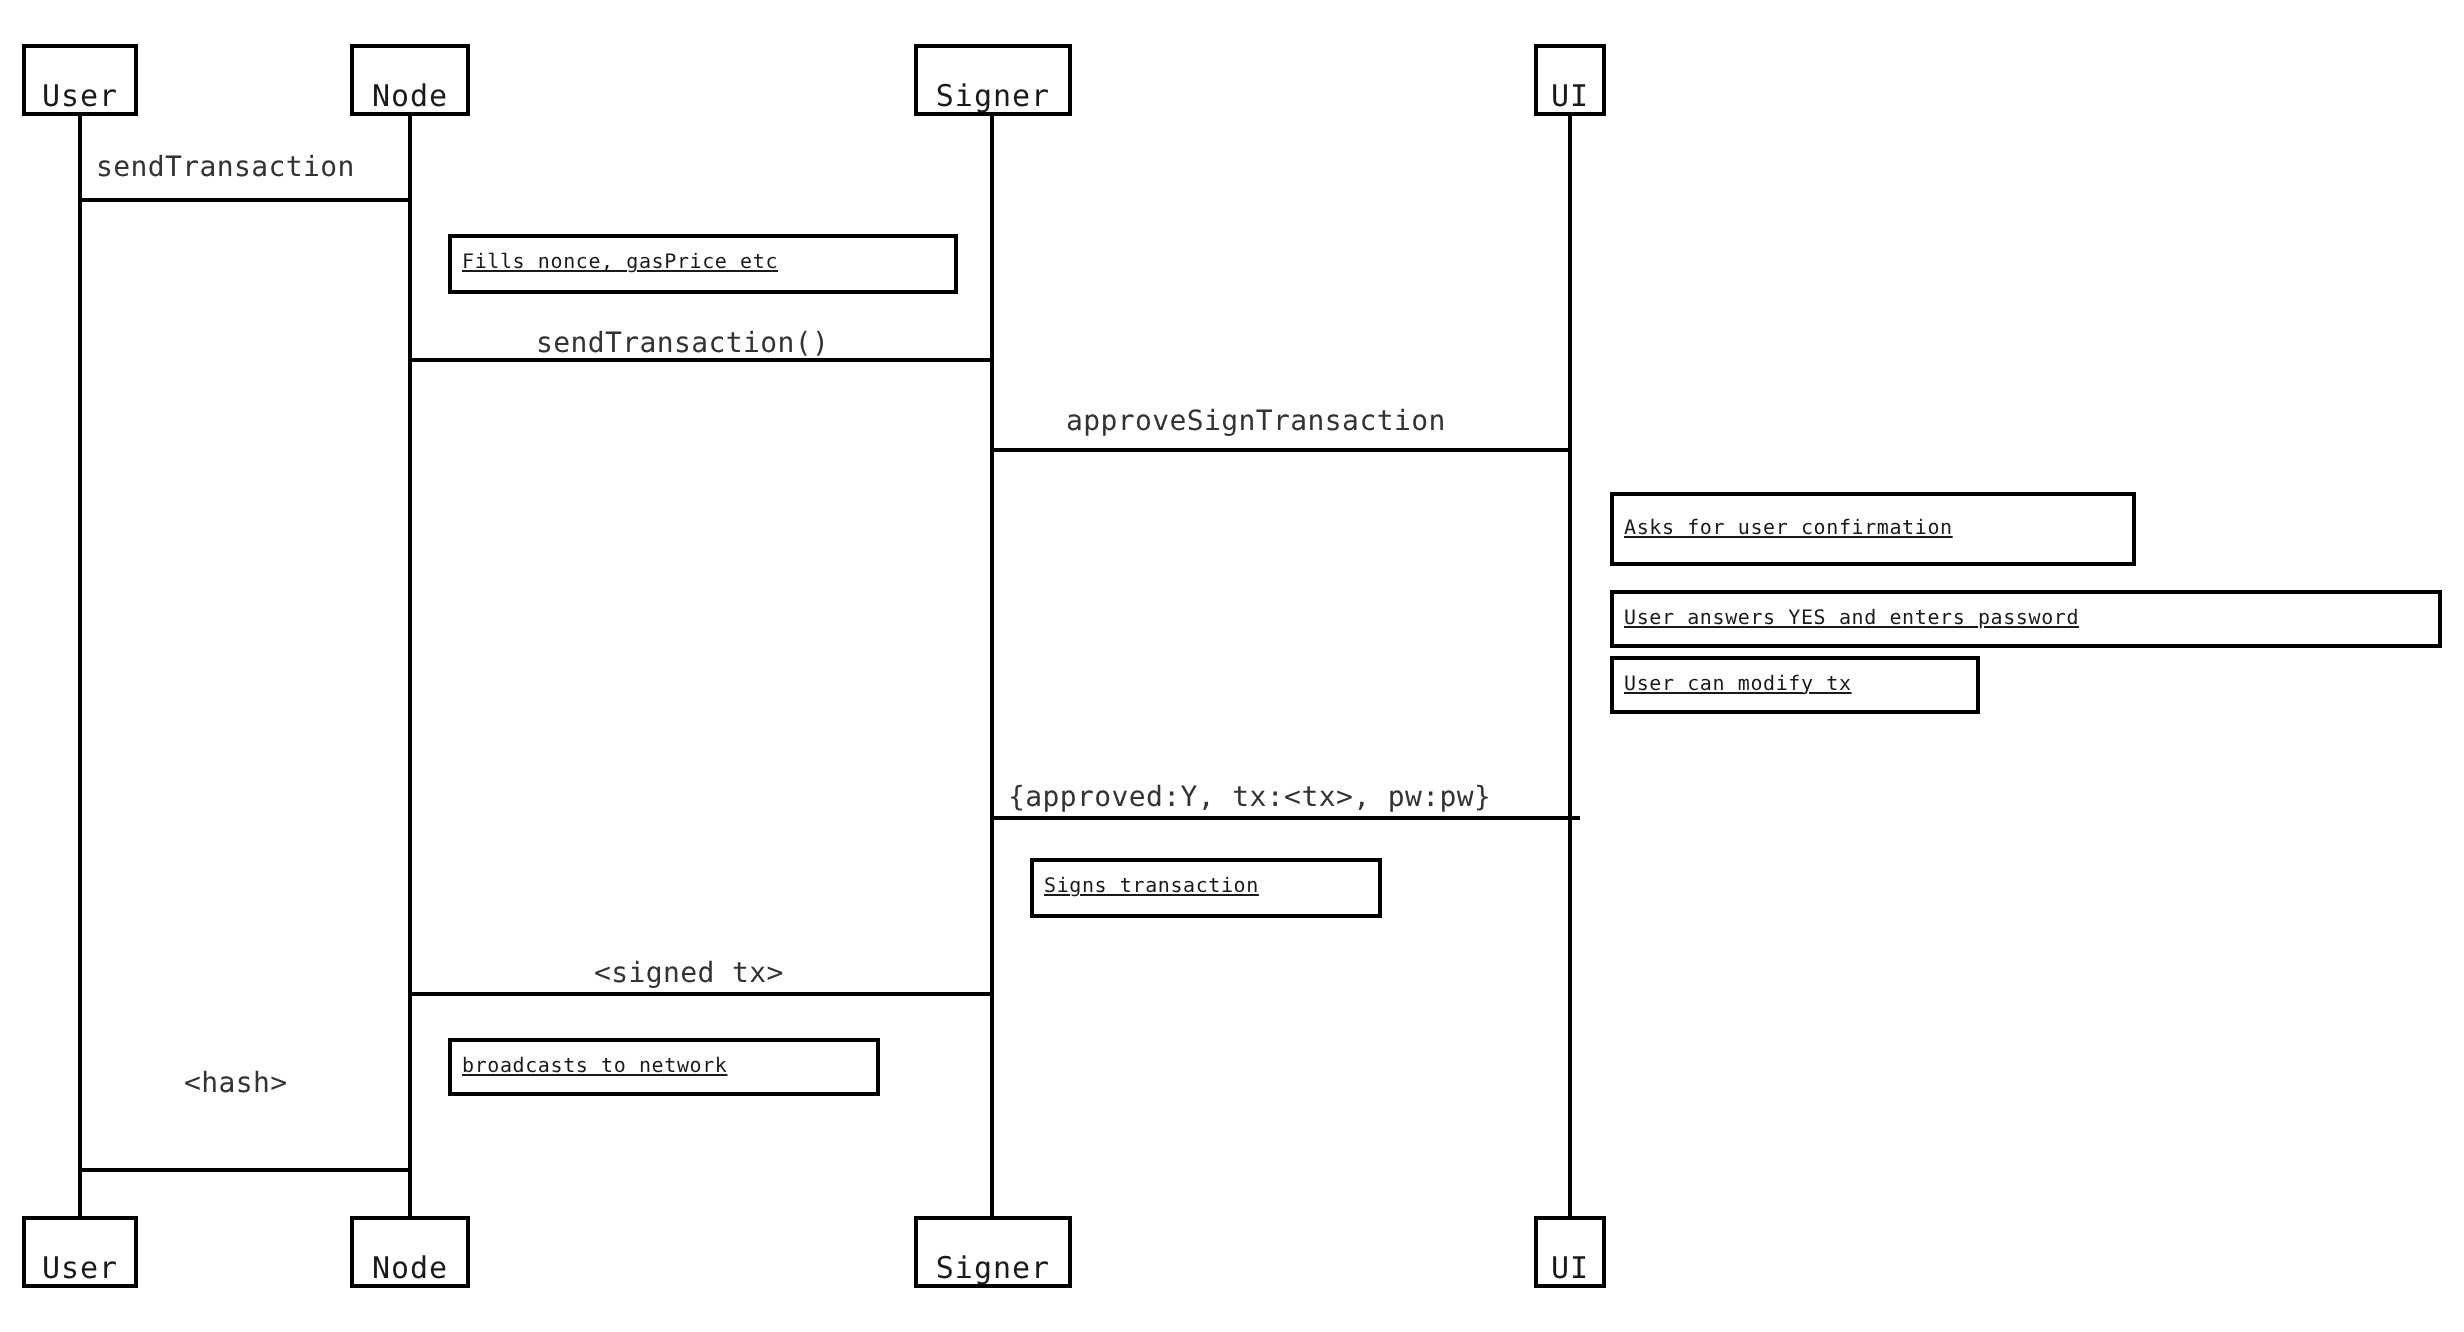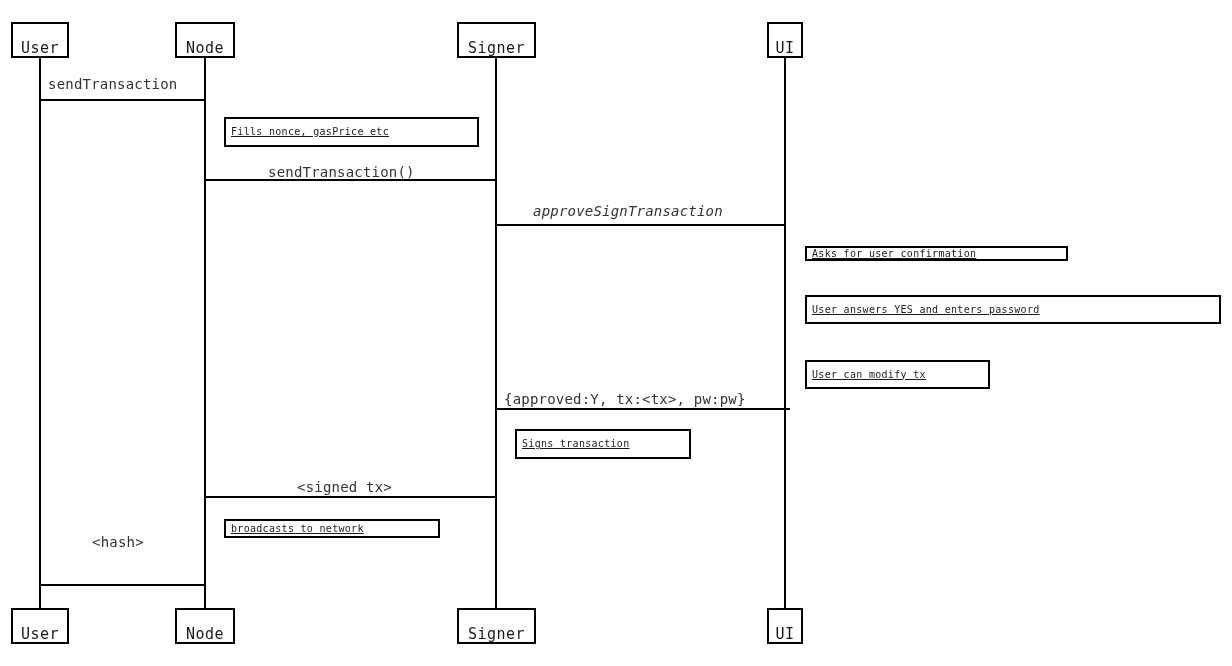--- a/index.html
+++ b/index.html
@@ -94,46 +94,46 @@
       <div class="lifeline" style="left: 495px; top: 58px; height: 550px; background: rgb(0, 0, 0);"></div>
       <div class="lifeline" style="left: 784px; top: 58px; height: 550px; background: rgb(0, 0, 0);"></div>
     </div>
 
   <div id="messages-layer">
       <div class="message" style="left: 39px; top: 99px; width: 167px; background: rgb(0, 0, 0);"></div>
       <div class="message-label" style="left: 48px; top: 77px; color: rgb(51, 51, 51);">sendTransaction</div>
       <div class="message" style="left: 204px; top: 179px; width: 293px; background: rgb(0, 0, 0);"></div>
       <div class="message-label" style="left: 268px; top: 165px; color: rgb(51, 51, 51);">sendTransaction()</div>
       <div class="message" style="left: 495px; top: 224px; width: 291px; background: rgb(0, 0, 0);"></div>
-      <div class="message-label" style="left: 533px; top: 204px; color: rgb(51, 51, 51); font-style: italic;">approveSignTransaction</div>
+      <div class="message-label" style="left: 533px; top: 204px; color: rgb(51, 51, 51);">approveSignTransaction</div>
       <div class="message" style="left: 495px; top: 408px; width: 295px; background: rgb(0, 0, 0);"></div>
       <div class="message-label" style="left: 504px; top: 392px; color: rgb(51, 51, 51);">{approved:Y, tx:&lt;tx&gt;, pw:pw}</div>
       <div class="message" style="left: 204px; top: 496px; width: 293px; background: rgb(0, 0, 0);"></div>
       <div class="message-label" style="left: 297px; top: 480px; color: rgb(51, 51, 51);">&lt;signed tx&gt;</div>
       <div class="message" style="left: 39px; top: 584px; width: 167px; background: rgb(0, 0, 0);"></div>
       <div class="message-label" style="left: 92px; top: 535px; color: rgb(51, 51, 51); text-align: center;">&lt;hash&gt;</div>
     </div>
 
   <div id="notes-layer">
       <div class="note" style="left: 224px; top: 117px; width: 255px; height: 30px; border-color: rgb(0, 0, 0);">
         <div class="note-text" style="color: rgb(26, 26, 26);">Fills nonce, gasPrice etc</div>
       </div>
-      <div class="note" style="left: 805px; top: 246px; width: 263px; height: 15px; border-color: rgb(0, 0, 0);">
+      <div class="note" style="left: 805px; top: 246px; width: 263px; height: 37px; border-color: rgb(0, 0, 0);">
         <div class="note-text" style="color: rgb(26, 26, 26);">Asks for user confirmation</div>
       </div>
       <div class="note" style="left: 805px; top: 295px; width: 416px; height: 29px; border-color: rgb(0, 0, 0);">
         <div class="note-text" style="color: rgb(26, 26, 26);">User answers YES and enters password</div>
       </div>
-      <div class="note" style="left: 805px; top: 360px; width: 185px; height: 29px; border-color: rgb(0, 0, 0);">
+      <div class="note" style="left: 805px; top: 328px; width: 185px; height: 29px; border-color: rgb(0, 0, 0);">
         <div class="note-text" style="color: rgb(26, 26, 26);">User can modify tx</div>
       </div>
       <div class="note" style="left: 515px; top: 429px; width: 176px; height: 30px; border-color: rgb(0, 0, 0);">
         <div class="note-text" style="color: rgb(26, 26, 26);">Signs transaction</div>
       </div>
-      <div class="note" style="left: 224px; top: 519px; width: 216px; height: 19px; border-color: rgb(0, 0, 0);">
+      <div class="note" style="left: 224px; top: 519px; width: 216px; height: 29px; border-color: rgb(0, 0, 0);">
         <div class="note-text" style="color: rgb(26, 26, 26);">broadcasts to network</div>
       </div>
     </div>
 
   <div id="participants-layer">
       <div class="participant-box" style="left: 11px; top: 22px; width: 58px; height: 36px; border-color: rgb(0, 0, 0);">
         <span>User</span>
       </div>
       <div class="participant-box" style="left: 11px; top: 608px; width: 58px; height: 36px; border-color: rgb(0, 0, 0);">
         <span>User</span>

